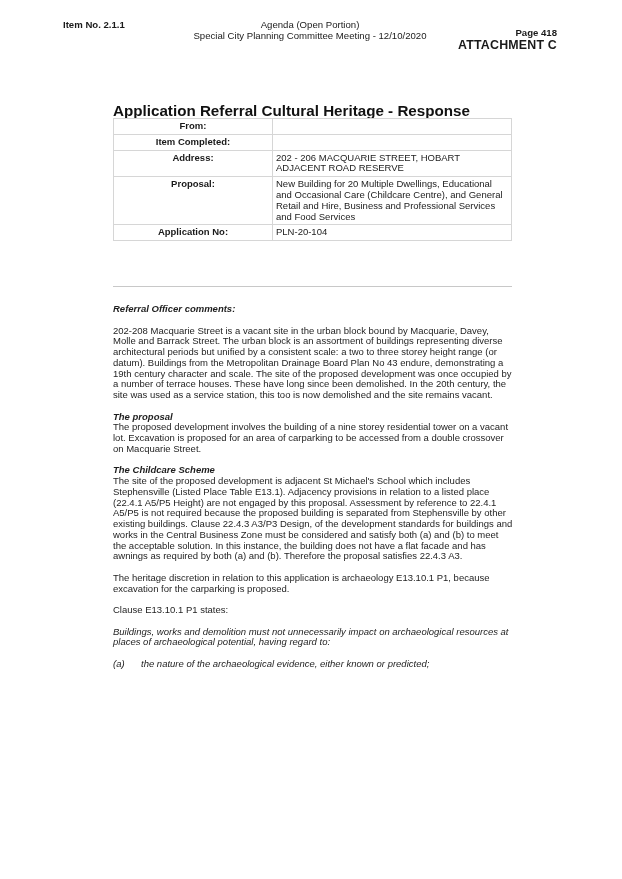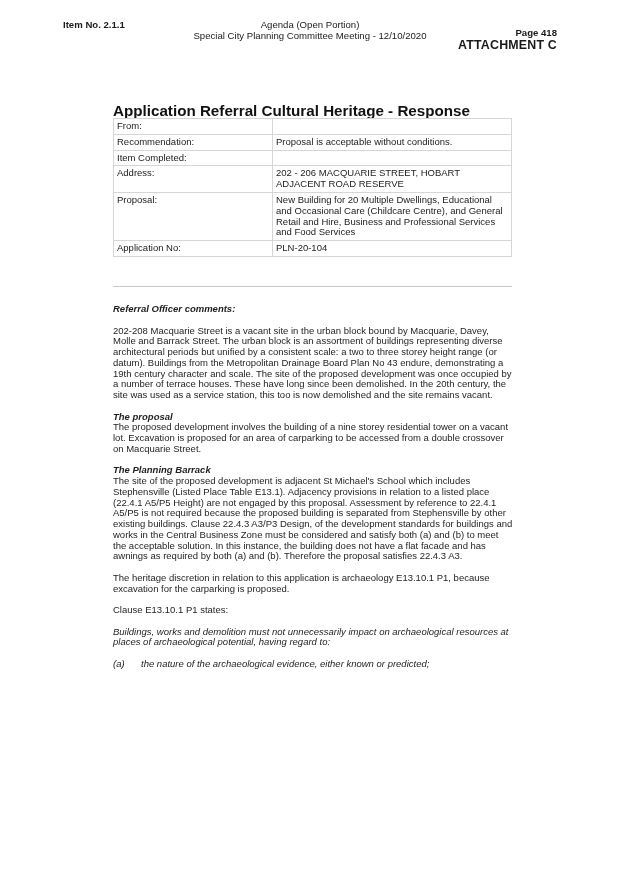--- a/index.html
+++ b/index.html
@@ -27,21 +27,21 @@
       font-size: 15.2px; font-weight: bold; color: #111; margin-top: 16px;
     }
 
     table.meta {
       position: absolute; left: 113px; top: 118px; width: 399px;
       border-collapse: collapse; font-size: 9.5px; line-height: 10.8px;
     }
     table.meta td {
       border: 1px solid #d6d6d6; padding: 2px 3px 2px 3px; vertical-align: top;
     }
-    table.meta td.lbl { width: 152px; font-weight: normal; color: #1a1a1a; }
+    table.meta td.lbl { width: 152px; font-weight: bold; color: #1a1a1a; text-align: center; }
     table.meta td.val { color: #222; }
 
     .rule {
       position: absolute; left: 113px; top: 286px; width: 399px;
       height: 0; border-top: 1px solid #c8c8c8;
     }
 
     .body {
       position: absolute; left: 113px; top: 304px; width: 400px;
       font-size: 9.5px; line-height: 10.75px; color: #1e1e1e;
@@ -68,24 +68,20 @@
 
 <div class="title">Application Referral Cultural Heritage - Response</div>
 
 <table class="meta">
   <tbody>
       <tr>
     <td class="lbl">From:</td>
     <td class="val"></td>
   </tr>
   <tr>
-    <td class="lbl">Recommendation:</td>
-    <td class="val">Proposal is acceptable without conditions.</td>
-  </tr>
-  <tr>
     <td class="lbl">Item Completed:</td>
     <td class="val"></td>
   </tr>
   <tr>
     <td class="lbl">Address:</td>
     <td class="val">
       <div>202 - 206 MACQUARIE STREET, HOBART</div>
       <div>ADJACENT ROAD RESERVE</div>
     </td>
   </tr>
@@ -106,21 +102,21 @@
   <p class="h">Referral Officer comments:</p>
   <div class="gap"></div>
 
   <p>202-208 Macquarie Street is a vacant site in the urban block bound by Macquarie, Davey, Molle and Barrack Street. The urban block is an assortment of buildings representing diverse architectural periods but unified by a consistent scale: a two to three storey height range (or datum). Buildings from the Metropolitan Drainage Board Plan No 43 endure, demonstrating a 19th century character and scale. The site of the proposed development was once occupied by a number of terrace houses. These have long since been demolished. In the 20th century, the site was used as a service station, this too is now demolished and the site remains vacant.</p>
   <div class="gap"></div>
 
   <p class="h">The proposal</p>
   <p>The proposed development involves the building of a nine storey residential tower on a vacant lot. Excavation is proposed for an area of carparking to be accessed from a double crossover on Macquarie Street.</p>
   <div class="gap"></div>
 
-  <p class="h">The Planning Barrack</p>
+  <p class="h">The Childcare Scheme</p>
   <p>The site of the proposed development is adjacent St Michael's School which includes Stephensville (Listed Place Table E13.1). Adjacency provisions in relation to a listed place (22.4.1 A5/P5 Height) are not engaged by this proposal. Assessment by reference to 22.4.1 A5/P5 is not required because the proposed building is separated from Stephensville by other existing buildings. Clause 22.4.3 A3/P3 Design, of the development standards for buildings and works in the Central Business Zone must be considered and satisfy both (a) and (b) to meet the acceptable solution. In this instance, the building does not have a flat facade and has awnings as required by both (a) and (b). Therefore the proposal satisfies 22.4.3 A3.</p>
   <div class="gap"></div>
 
   <p>The heritage discretion in relation to this application is archaeology E13.10.1 P1, because excavation for the carparking is proposed.</p>
   <div class="gap"></div>
 
   <p>Clause E13.10.1 P1 states:</p>
   <div class="gap"></div>
 
   <p class="it">Buildings, works and demolition must not unnecessarily impact on archaeological resources at places of archaeological potential, having regard to:</p>

